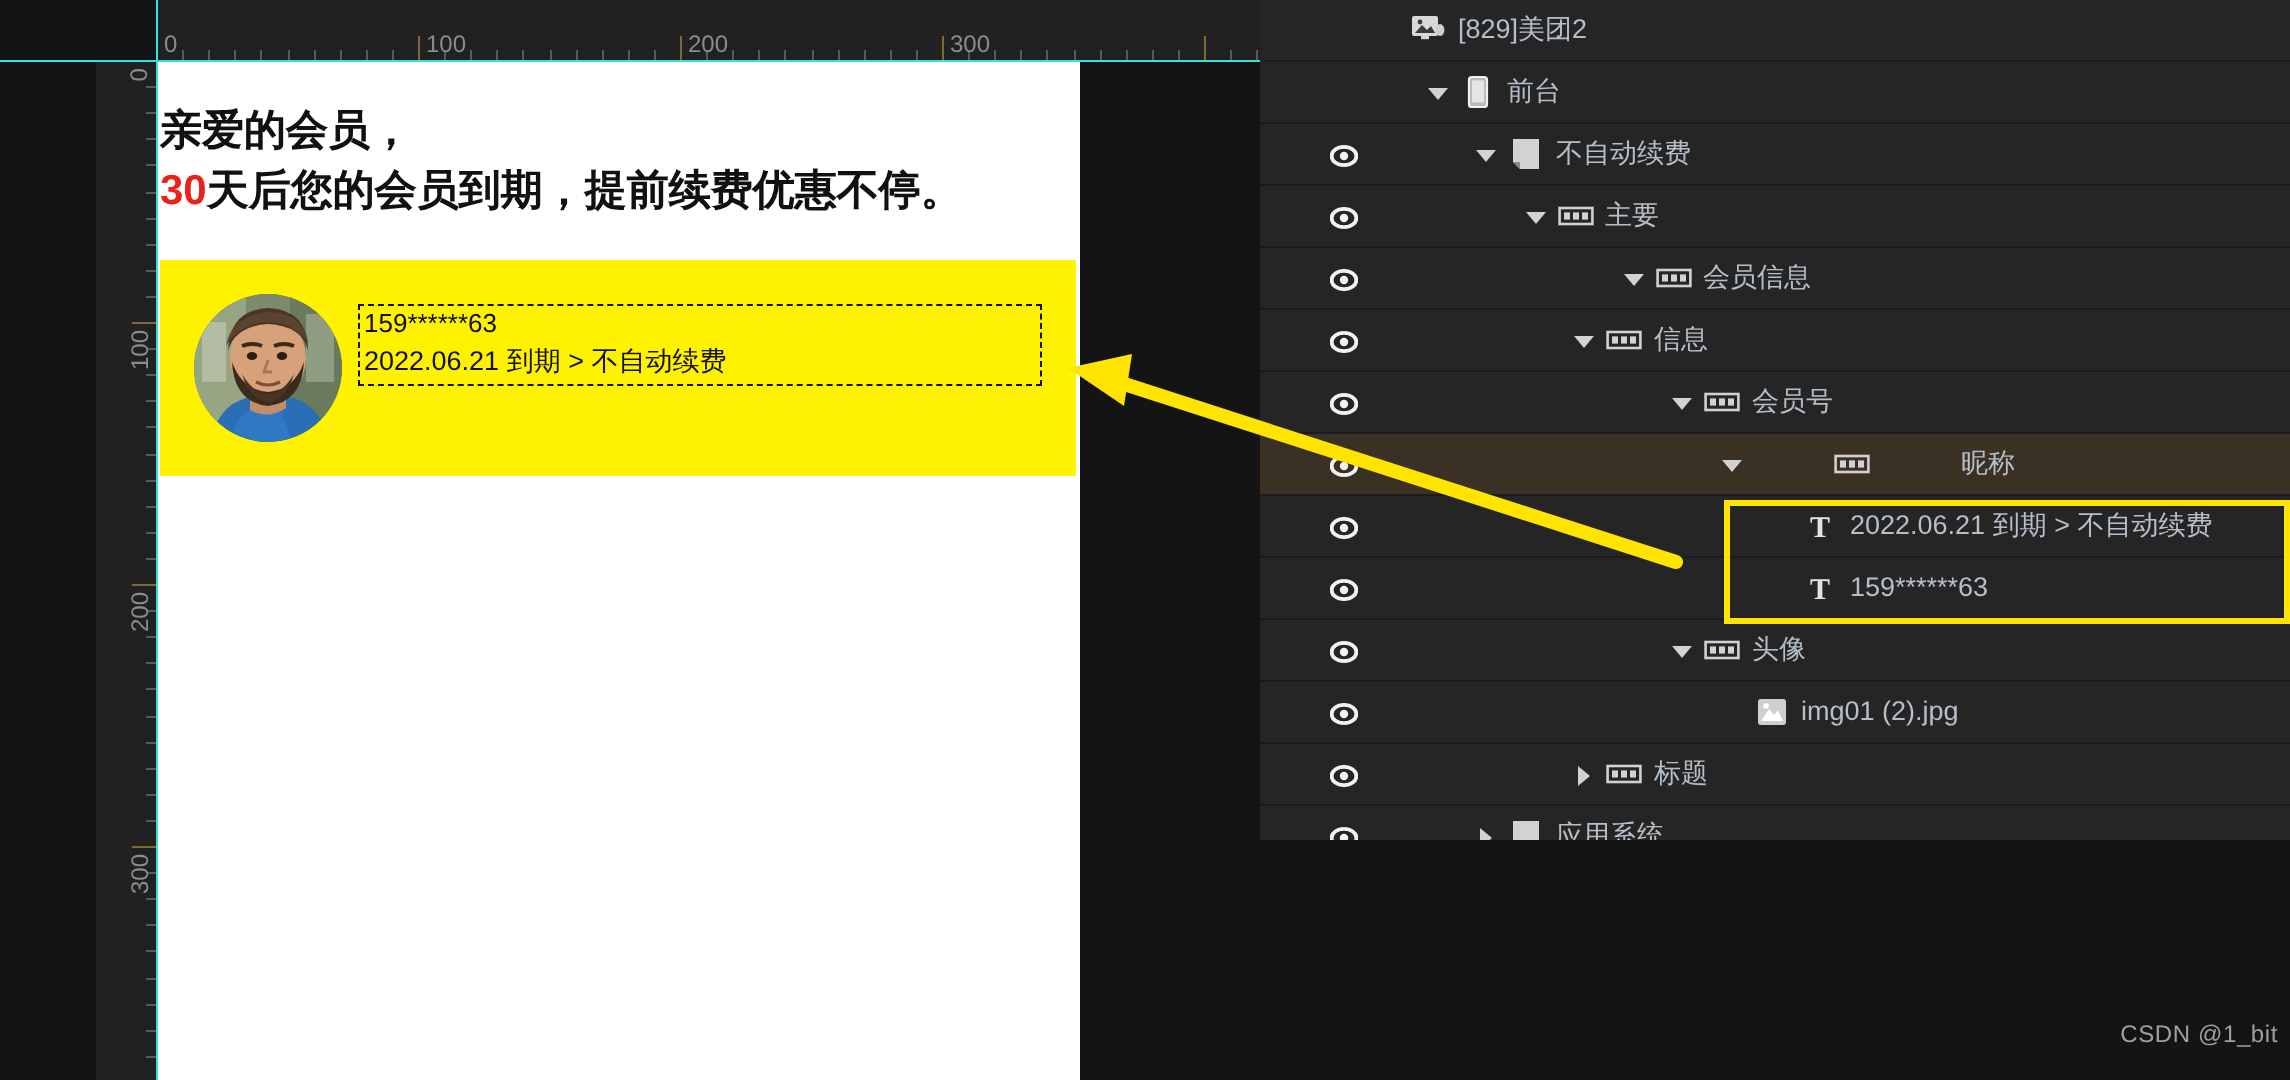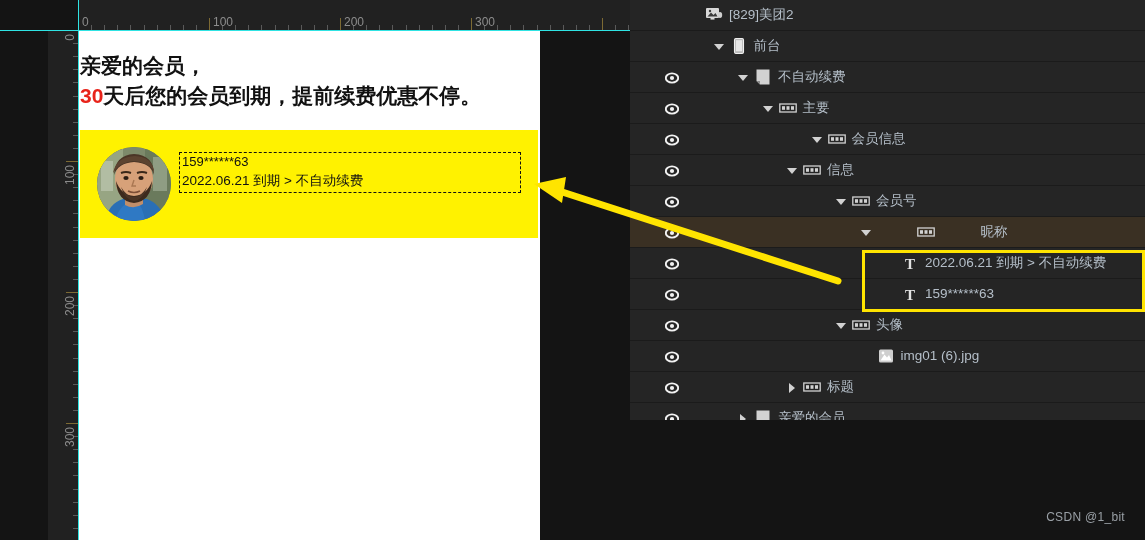--- a/index.html
+++ b/index.html
@@ -138,21 +138,21 @@
   
   #hl-text {
     position:absolute; left:232px; top:250px; width:283px; height:62px;
     border:3px solid #ffe400; pointer-events:none; z-index:5;
   }
 
   
   #arrow { position:absolute; left:0; top:0; width:1145px; height:540px; z-index:7; pointer-events:none; }
 
   #watermark {
-    position:absolute; right:20px; bottom:16px;
+    position:absolute; right:6px; bottom:16px;
     color:#9aa0a6; font-size:12px; letter-spacing:0.3px;
     font-family:"Liberation Sans",sans-serif; z-index:8;
   }
 </style>
 </head>
 <body>
 
 <div id="editor">
 
   <div id="gutter-far"></div>
@@ -499,21 +499,21 @@
             <circle cx="7" cy="7" r="2.1" fill="#f2f2f2"></circle>
           </svg>
         </div>
         <div class="rowbody" style="margin-left: 229.5px;">
           <span class="caret none"></span>
           <svg class="icn" viewBox="0 0 18 18">
             <rect x="2" y="2.5" width="14" height="13" rx="1.5" fill="#cfcfcf"></rect>
             <path d="M3.5 13.5 L7.5 7.5 L10 10.5 L12 8 L14.5 13.5 Z" fill="#ffffff"></path>
             <circle cx="6" cy="6" r="1.4" fill="#ffffff"></circle>
           </svg>
-          <span class="lbl">img01 (6).jpg</span>
+          <span class="lbl">img01 (2).jpg</span>
         </div>
       </div>
       <div class="row">
         <div class="eye">
           <svg viewBox="0 0 14 14" width="14" height="14">
             <ellipse cx="7" cy="7" rx="6.2" ry="4.6" fill="none" stroke="#f2f2f2" stroke-width="1.9"></ellipse>
             <circle cx="7" cy="7" r="2.1" fill="#f2f2f2"></circle>
           </svg>
         </div>
         <div class="rowbody" style="margin-left: 156px;">
@@ -533,21 +533,21 @@
             <ellipse cx="7" cy="7" rx="6.2" ry="4.6" fill="none" stroke="#f2f2f2" stroke-width="1.9"></ellipse>
             <circle cx="7" cy="7" r="2.1" fill="#f2f2f2"></circle>
           </svg>
         </div>
         <div class="rowbody" style="margin-left: 107px;">
           <span class="caret right"></span>
           <svg class="icn" viewBox="0 0 18 18">
             <path d="M2.5 1.5 H15.5 V16.5 H6 L2.5 13 Z" fill="#d2d2d2"></path>
             <path d="M2.5 13 L6 16.5 L6 13 Z" fill="#8a8a8a"></path>
           </svg>
-          <span class="lbl">亲爱的会员</span>
+          <span class="lbl">应用系统</span>
         </div>
       </div>
       <div class="row">
         <div class="eye">
           <svg viewBox="0 0 14 14" width="14" height="14">
             <ellipse cx="7" cy="7" rx="6.2" ry="4.6" fill="none" stroke="#f2f2f2" stroke-width="1.9"></ellipse>
             <circle cx="7" cy="7" r="2.1" fill="#f2f2f2"></circle>
           </svg>
         </div>
         <div class="rowbody" style="margin-left: 107px;">

